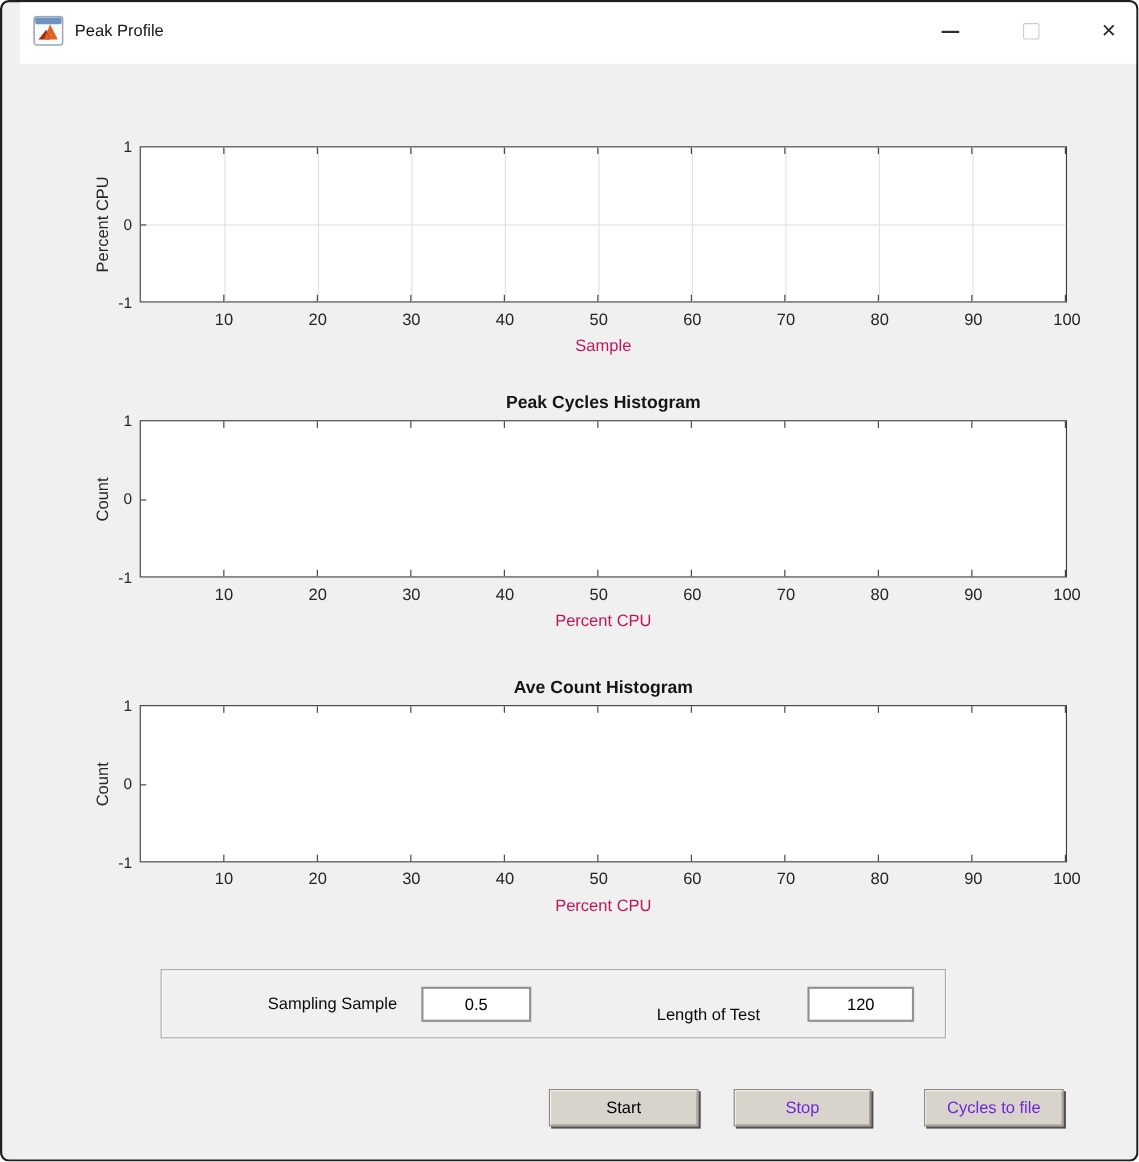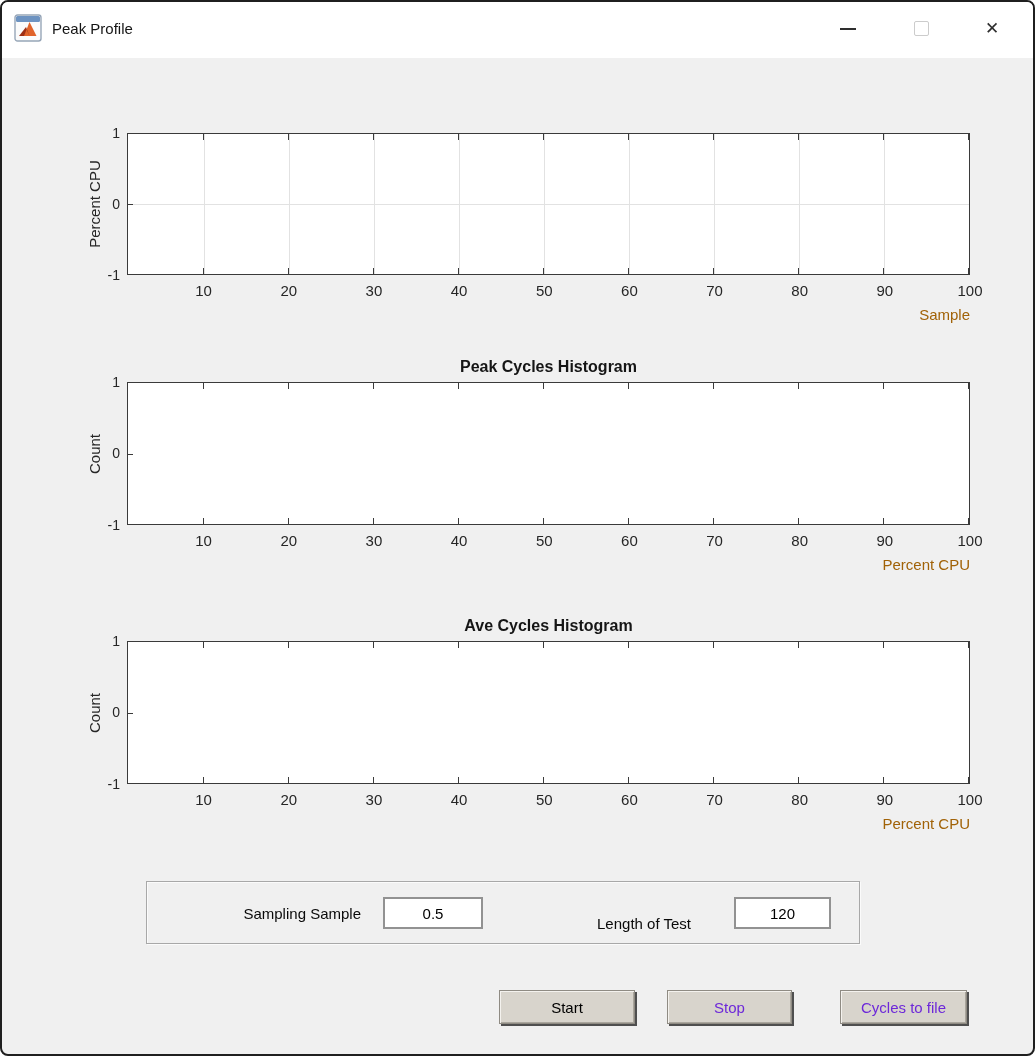--- a/index.html
+++ b/index.html
@@ -1,19 +1,19 @@
 <!DOCTYPE html>
 <html><head>
 <meta charset="utf-8">
 <style>
   html,body{margin:0;padding:0;background:#ffffff;font-family:"Liberation Sans",sans-serif;}
   .window{position:relative;width:1035px;height:1056px;box-sizing:border-box;
           border:2px solid #1f1f1f;border-radius:8px;background:#f0f0f0;overflow:hidden;}
   
-  .titlebar{position:absolute;left:0;top:0;right:0;height:56px;background:#ffffff;}
+  .titlebar{position:absolute;left:16px;top:0;right:0;height:56px;background:#ffffff;}
   .app-icon{position:absolute;left:12px;top:12px;width:28px;height:28px;}
   .title-text{position:absolute;left:50px;top:0;height:53px;line-height:53px;
               font-size:15px;color:#141414;}
   .win-btn{position:absolute;top:0;width:42px;height:53px;display:flex;
            align-items:center;justify-content:center;cursor:default;}
   .btn-min{left:825px;}
   .btn-max{left:898px;}
   .btn-close{left:969px;}
   .glyph-min{width:16px;height:2px;background:#2e2e2e;}
   .glyph-max{width:13px;height:13px;border:1px solid #cccccc;border-radius:2px;}
@@ -30,22 +30,22 @@
   .tick-bottom{bottom:0;width:1px;height:6px;}
   .tick-left{left:0;top:50%;width:5px;height:1px;}
   .ytick-col{position:absolute;left:84px;width:34px;text-align:right;
              font-size:14px;color:#262626;}
   .ytick{position:absolute;right:0;height:16px;line-height:16px;width:34px;}
   .ylab{position:absolute;white-space:nowrap;font-size:15px;color:#262626;
         transform:translate(-50%,-50%) rotate(-90deg);}
   .xtick-row{position:absolute;left:125px;width:843px;height:18px;
              font-size:15px;color:#262626;}
   .xtick-label{position:absolute;transform:translateX(-50%);}
-  .xlab{position:absolute;left:125px;width:843px;text-align:right;
-        font-size:15px;color:#a16207;}
+  .xlab{position:absolute;left:125px;width:843px;text-align:center;
+        font-size:15px;color:#be185d;}
   
   .panel{position:absolute;left:144px;top:879px;width:714px;height:63px;
          box-sizing:border-box;border:1px solid #a8a8a8;
          box-shadow:1px 1px 0 #fbfbfb, inset 1px 1px 0 #fbfbfb;}
   .panel-label{position:absolute;top:50%;transform:translateY(-50%);
                font-size:15px;color:#0a0a0a;text-align:right;}
   .lbl-sampling{left:0;width:214px;}
   .lbl-length{left:300px;width:244px;margin-top:10px;}
   .edit-field{position:absolute;top:15px;height:32px;box-sizing:border-box;
               background:#ffffff;border:2px solid #929292;text-align:center;
@@ -178,21 +178,21 @@
       <span class="xtick-label" style="left: 39.3939%;">40</span>
       <span class="xtick-label" style="left: 49.4949%;">50</span>
       <span class="xtick-label" style="left: 59.596%;">60</span>
       <span class="xtick-label" style="left: 69.697%;">70</span>
       <span class="xtick-label" style="left: 79.798%;">80</span>
       <span class="xtick-label" style="left: 89.899%;">90</span>
       <span class="xtick-label" style="left: 100%;">100</span>
     </div>
   <div class="xlab" style="top:554px;">Percent CPU</div>
 
-  <div class="plot-title" style="top:615px;">Ave Cycles Histogram</div>
+  <div class="plot-title" style="top:615px;">Ave Count Histogram</div>
   <div class="plot-box" style="top:639px;height:143px;">
       <div class="tick tick-top" style="left: calc(9.09091% - 1px);"></div>
       <div class="tick tick-bottom" style="left: calc(9.09091% - 1px);"></div>
       <div class="tick tick-top" style="left: calc(19.1919% - 1px);"></div>
       <div class="tick tick-bottom" style="left: calc(19.1919% - 1px);"></div>
       <div class="tick tick-top" style="left: calc(29.2929% - 1px);"></div>
       <div class="tick tick-bottom" style="left: calc(29.2929% - 1px);"></div>
       <div class="tick tick-top" style="left: calc(39.3939% - 1px);"></div>
       <div class="tick tick-bottom" style="left: calc(39.3939% - 1px);"></div>
       <div class="tick tick-top" style="left: calc(49.4949% - 1px);"></div>

